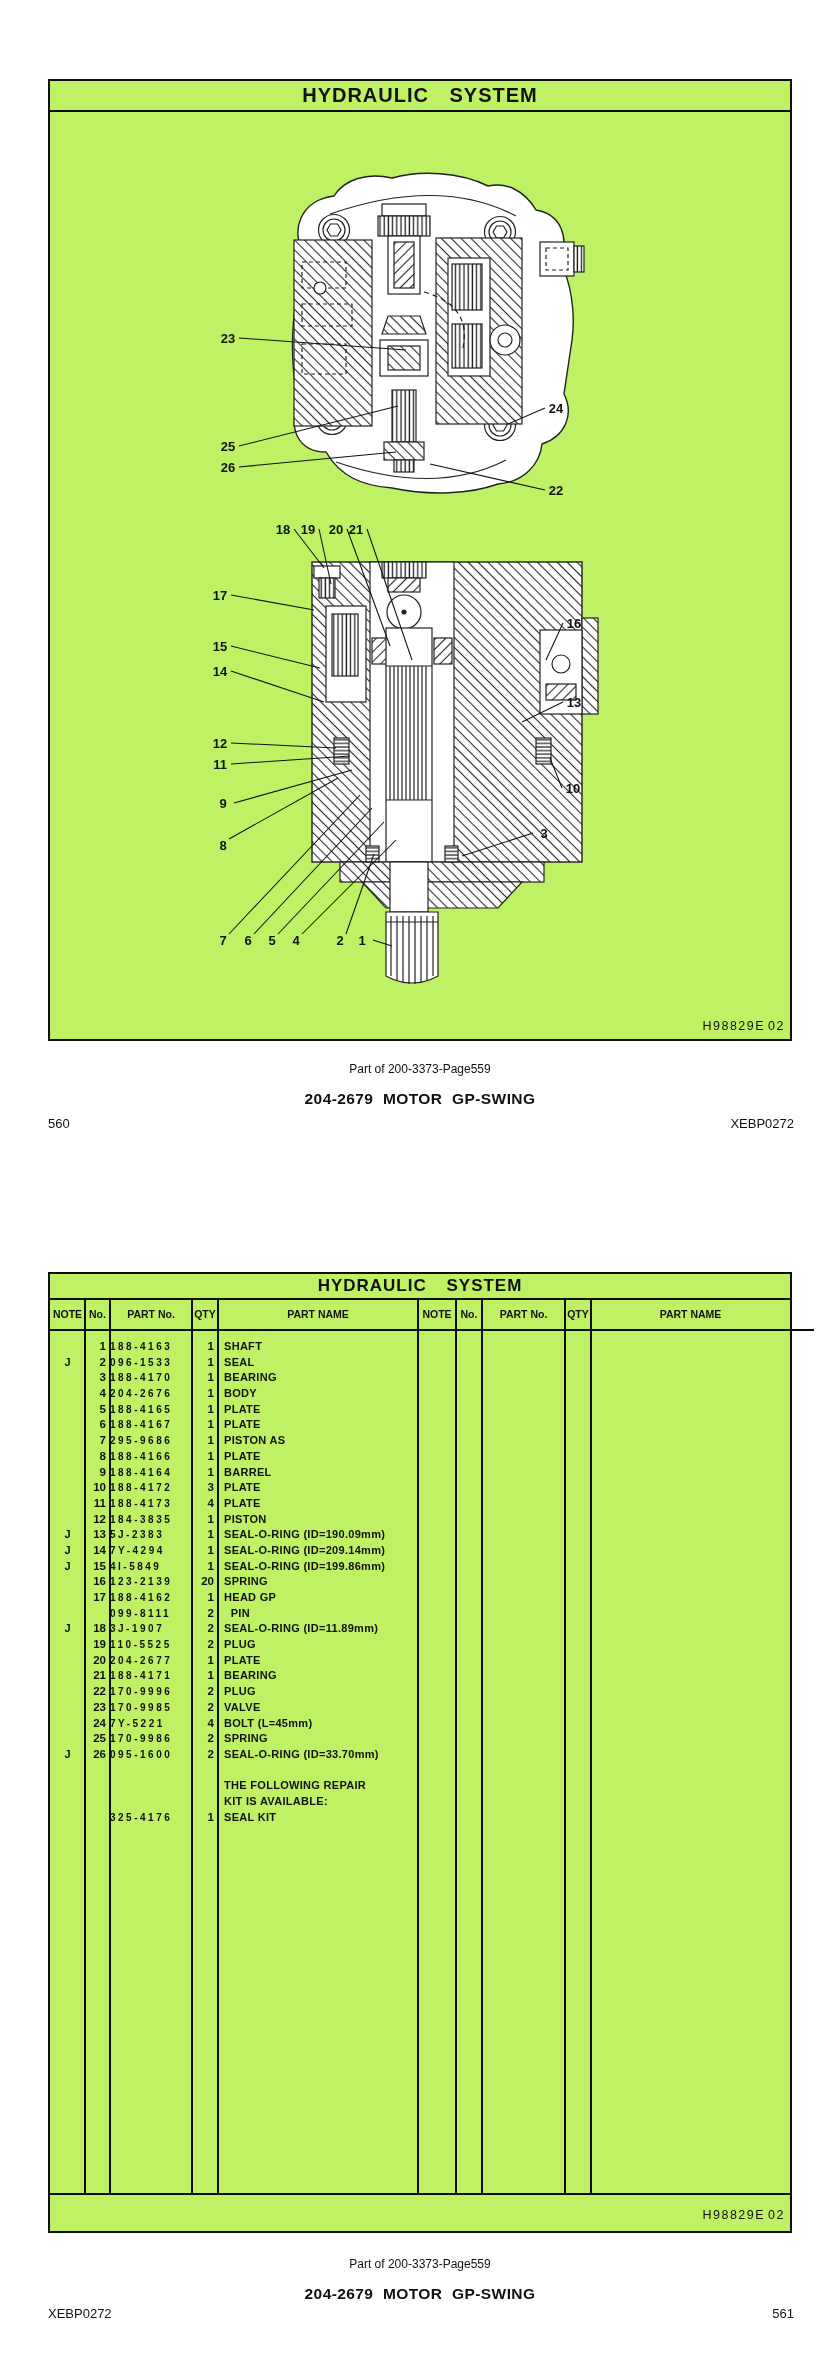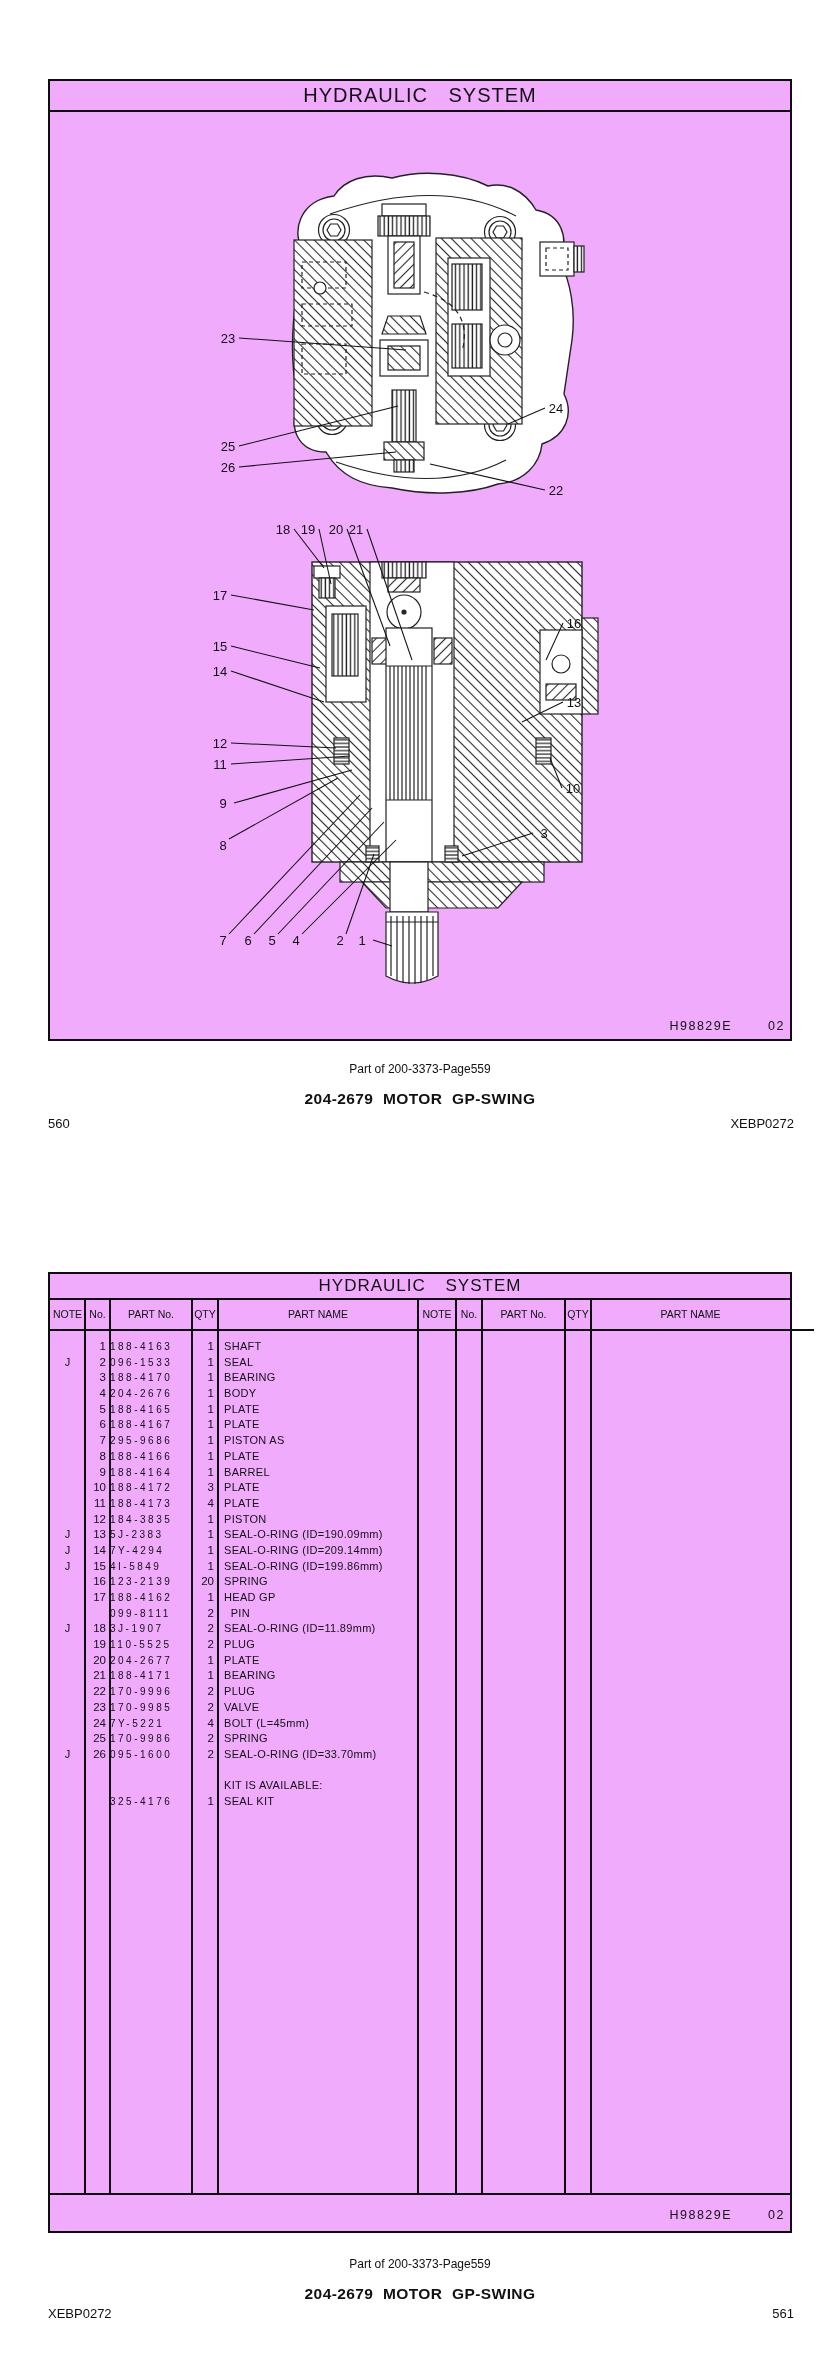--- a/index.html
+++ b/index.html
@@ -1,25 +1,25 @@
 <!DOCTYPE html>
 <html><head>
 <meta charset="utf-8">
 <style>
   html,body{margin:0;padding:0;background:#ffffff;}
   body{width:840px;height:2377px;position:relative;font-family:"Liberation Sans",sans-serif;color:#111;}
-  .frame{position:absolute;border:2px solid #0d0d0d;box-sizing:border-box;background:#f0abfc;}
+  .frame{position:absolute;border:2px solid #0d0d0d;box-sizing:border-box;background:#bef264;font-weight:bold;}
   #frame1{left:48px;top:79px;width:744px;height:962px;}
   #frame2{left:48px;top:1272px;width:744px;height:961px;}
   .titlebar{position:absolute;left:0;top:0;right:0;text-align:center;border-bottom:2px solid #0d0d0d;
             letter-spacing:1px;word-spacing:14px;}
   #frame1 .titlebar{height:29px;line-height:29px;font-size:20px;}
   #frame2 .titlebar{height:24px;line-height:24px;font-size:17px;}
   .hcode{position:absolute;font-size:12.5px;letter-spacing:1.5px;}
-  .hcode .rev{margin-left:36px;text-align:center;}
+  .hcode .rev{margin-left:3px;text-align:center;}
   #hcode1{right:55px;top:1019px;}
   #hcode2{right:55px;top:2208px;}
   .caption{position:absolute;left:48px;width:744px;text-align:center;}
   .cap-title{font-weight:bold;font-size:15.5px;letter-spacing:.4px;word-spacing:5px;margin-top:46px;}
   .cap-sub{font-size:12px;}
   #cap1-title{top:1044px;} #cap1-sub{top:1062px;}
   #cap2-title{top:2239px;} #cap2-sub{top:2257px;}
   .pageno{position:absolute;font-size:13px;}
   #foot1-left{left:48px;top:1116px;}
   #foot1-right{right:46px;top:1116px;}
@@ -479,20 +479,27 @@
           <span class="pcell c-no"></span>
           <span class="pcell c-part"></span>
           <span class="pcell c-qty"></span>
           <span class="pcell c-name"></span>
         </div>
         <div class="prow">
           <span class="pcell c-note"></span>
           <span class="pcell c-no"></span>
           <span class="pcell c-part"></span>
           <span class="pcell c-qty"></span>
+          <span class="pcell c-name">THE FOLLOWING REPAIR</span>
+        </div>
+        <div class="prow">
+          <span class="pcell c-note"></span>
+          <span class="pcell c-no"></span>
+          <span class="pcell c-part"></span>
+          <span class="pcell c-qty"></span>
           <span class="pcell c-name">KIT IS AVAILABLE:</span>
         </div>
         <div class="prow">
           <span class="pcell c-note"></span>
           <span class="pcell c-no"></span>
           <span class="pcell c-part">325-4176</span>
           <span class="pcell c-qty">1</span>
           <span class="pcell c-name">SEAL KIT</span>
         </div>
       </div>

